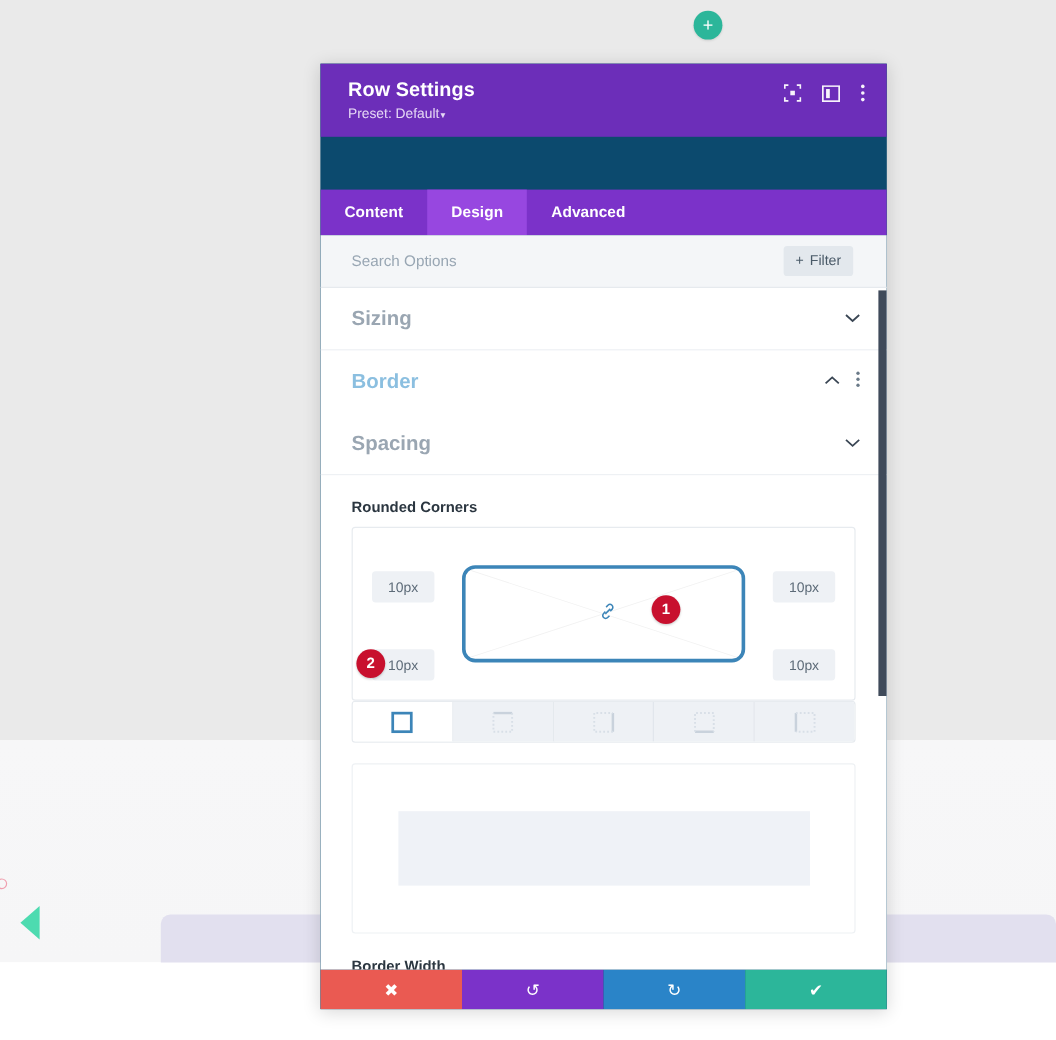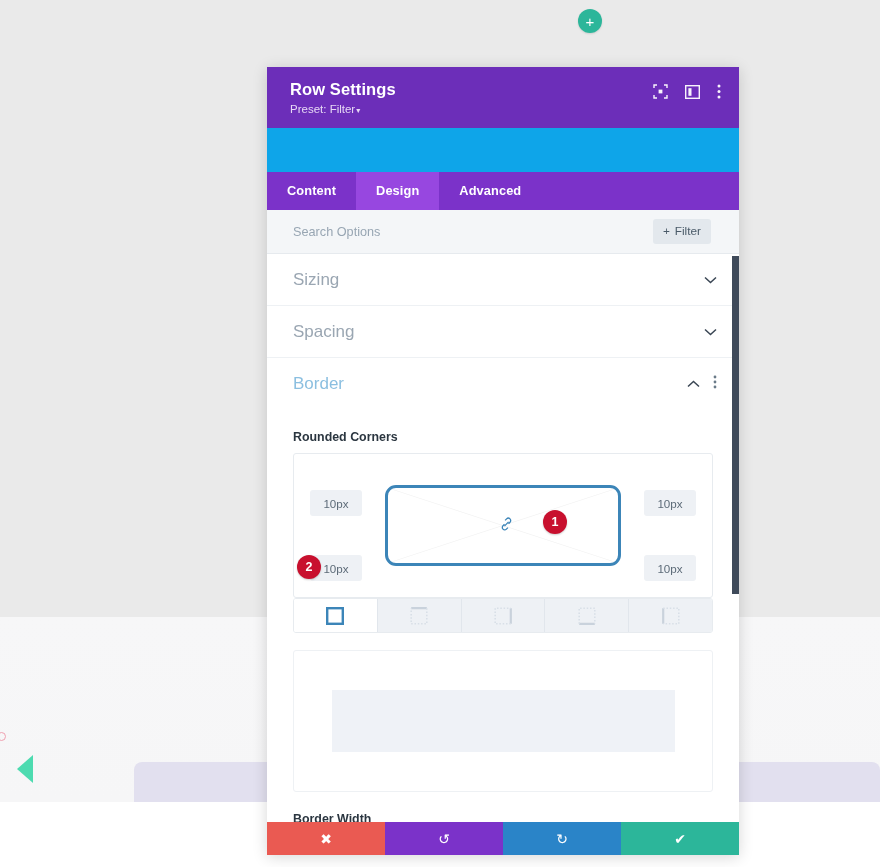--- a/index.html
+++ b/index.html
@@ -46,23 +46,23 @@
     width: 24px; height: 24px; border-radius: 50%;
     background: #2cb69a;
     display: flex; align-items: center; justify-content: center;
     color: #fff; font-size: 15px; line-height: 1; font-weight: 400;
     box-shadow: 0 1px 2px rgba(0,0,0,.12);
     cursor: pointer; user-select: none;
   }
 
   
   #panel {
-    position: absolute; left: 267px; top: 67px;
+    position: absolute; left: 267px; top: 53px;
     width: 472px; height: 788px;
-    background: #0ea5e9;
+    background: #0c4a6e;
     box-shadow: 0 2px 14px rgba(0,0,0,.16);
     display: flex; flex-direction: column;
     overflow: hidden;
   }
   
   #panel-header {
     background: #6c2eb9; padding: 13px 18px 11px 23px;
     display: flex; align-items: flex-start; flex-shrink: 0;
   }
   #header-titles { flex: 1; }
@@ -116,21 +116,21 @@
     width: 7px; height: 338px; background: #3f4a5a; border-radius: 0;
     cursor: pointer;
   }
 
   
   .acc-row {
     display: flex; align-items: center; justify-content: space-between;
     padding: 0 22px 0 26px; height: 52px;
     border-bottom: 1px solid #eef1f4; cursor: pointer;
   }
-  .acc-title { font-size: 17px; color: #9aa6b2; font-weight: 400; }
+  .acc-title { font-size: 17px; color: #9aa6b2; font-weight: 700; }
   .acc-row.open .acc-title { color: #8bbfe0; }
   .chev {
     color: #4a5a68; font-size: 11px; display: inline-block;
   }
   .acc-right { display: flex; align-items: center; gap: 13px; }
 
   .section-body { padding: 0 26px 6px; }
   .field-label {
     font-size: 12.4px; color: #2b3640; font-weight: bold;
     margin: 20px 0 9px;
@@ -219,21 +219,21 @@
 <div id="add-btn">
   <span>+</span>
 </div>
 
 <div id="panel">
 
   <div id="panel-header">
     <div id="header-titles">
       <div id="panel-title">Row Settings</div>
       <div id="panel-preset">
-        <span>Preset: Filter</span><span class="caret">▾</span>
+        <span>Preset: Default</span><span class="caret">▾</span>
       </div>
     </div>
     <div id="header-icons">
       <span class="hicon">
         <svg width="15" height="15" viewBox="0 0 15 15">
           <path d="M1 4V1h3M11 1h3v3M14 11v3h-3M4 14H1v-3" fill="none" stroke="#fff" stroke-width="1.4"></path>
           <rect x="5.6" y="5.6" width="3.8" height="3.8" fill="#fff"></rect>
         </svg>
       </span>
       <span class="hicon">
@@ -265,29 +265,20 @@
       <span>Filter</span>
     </button>
   </div>
 
   <div id="scrollarea">
 
     <div id="scrollthumb"></div>
 
     <div class="acc-row">
       <span class="acc-title">Sizing</span>
-      <span class="chev">
-        <svg width="13" height="8" viewBox="0 0 13 8">
-            <path d="M1 1.5L6.5 6.5L12 1.5" fill="none" stroke="#3a4654" stroke-width="1.5"></path>
-          </svg>
-      </span>
-    </div>
-
-    <div class="acc-row">
-      <span class="acc-title">Spacing</span>
       <span class="chev">
         <svg width="13" height="8" viewBox="0 0 13 8">
             <path d="M1 1.5L6.5 6.5L12 1.5" fill="none" stroke="#3a4654" stroke-width="1.5"></path>
           </svg>
       </span>
     </div>
 
     <div class="acc-row open" style="border-bottom:none;">
       <span class="acc-title">Border</span>
       <span class="acc-right">
@@ -299,20 +290,29 @@
         <span>
           <svg width="4" height="14" viewBox="0 0 4 14">
             <circle cx="2" cy="2" r="1.4" fill="#6a7a88"></circle>
             <circle cx="2" cy="7" r="1.4" fill="#6a7a88"></circle>
             <circle cx="2" cy="12" r="1.4" fill="#6a7a88"></circle>
           </svg>
         </span>
       </span>
     </div>
 
+    <div class="acc-row">
+      <span class="acc-title">Spacing</span>
+      <span class="chev">
+        <svg width="13" height="8" viewBox="0 0 13 8">
+            <path d="M1 1.5L6.5 6.5L12 1.5" fill="none" stroke="#3a4654" stroke-width="1.5"></path>
+          </svg>
+      </span>
+    </div>
+
     <div class="section-body">
 
       <div class="field-label">Rounded Corners</div>
 
       <div id="corners-box">
         <div class="corner-input" id="corner-tl">10px</div>
         <div class="corner-input" id="corner-tr">10px</div>
         <div class="corner-input" id="corner-bl">10px</div>
         <div class="corner-input" id="corner-br">10px</div>
 

